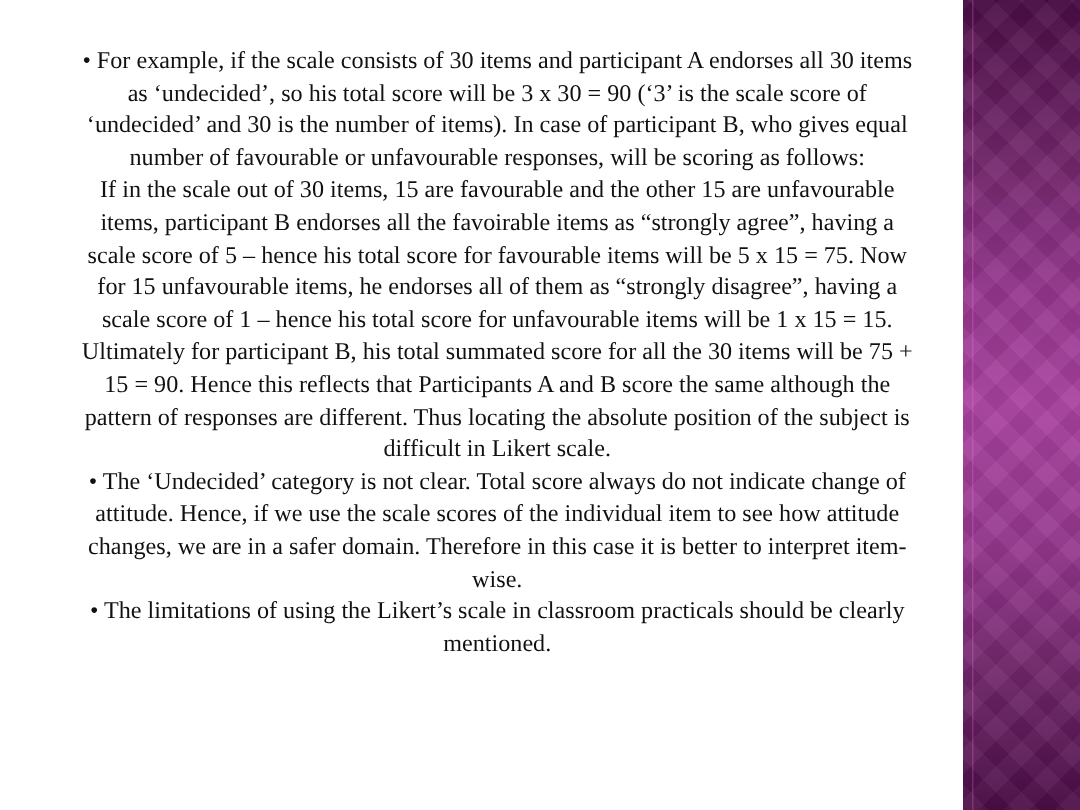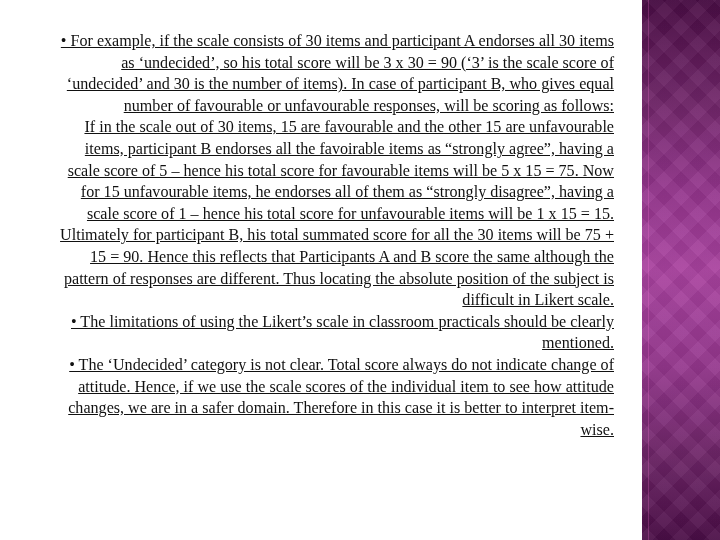--- a/index.html
+++ b/index.html
@@ -55,28 +55,27 @@
       top: 30px;
       width: 565px;
       font-family: "Liberation Serif", "DejaVu Serif", serif;
       font-size: 16.1px;
       line-height: 21.6px;
       color: #111111;
     }
     .content p {
       margin: 0;
       padding: 0;
-      text-align: right;
-      text-decoration: underline;
+      text-align: center;
     }
   </style>
 </head>
 <body>
 
 <div class="slide">
   <div class="content">
     <p>• For example, if the scale consists of 30 items and participant A endorses all 30 items as ‘undecided’, so his total score will be 3 x 30 = 90 (‘3’ is the scale score of ‘undecided’ and 30 is the number of items). In case of participant B, who gives equal number of favourable or unfavourable responses, will be scoring as follows:</p>
     <p>If in the scale out of 30 items, 15 are favourable and the other 15 are unfavourable items, participant B endorses all the favoirable items as “strongly agree”, having a scale score of 5 – hence his total score for favourable items will be 5 x 15 = 75. Now for 15 unfavourable items, he endorses all of them as “strongly disagree”, having a scale score of 1 – hence his total score for unfavourable items will be 1 x 15 = 15. Ultimately for participant B, his total summated score for all the 30 items will be 75 + 15 = 90. Hence this reflects that Participants A and B score the same although the pattern of responses are different. Thus locating the absolute position of the subject is difficult in Likert scale.</p>
+    <p>• The ‘Undecided’ category is not clear. Total score always do not indicate change of attitude. Hence, if we use the scale scores of the individual item to see how attitude changes, we are in a safer domain. Therefore in this case it is better to interpret item-wise.</p>
     <p>• The limitations of using the Likert’s scale in classroom practicals should be clearly mentioned.</p>
-    <p>• The ‘Undecided’ category is not clear. Total score always do not indicate change of attitude. Hence, if we use the scale scores of the individual item to see how attitude changes, we are in a safer domain. Therefore in this case it is better to interpret item-wise.</p>
   </div>
   <div class="side-panel"></div>
 </div>
 
 </body></html>

